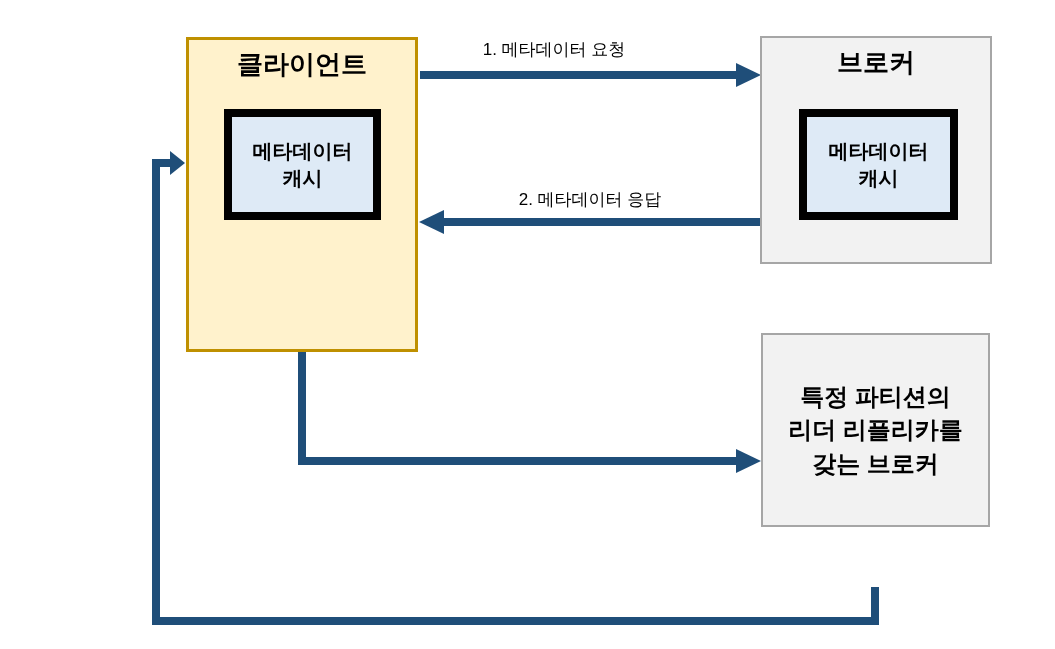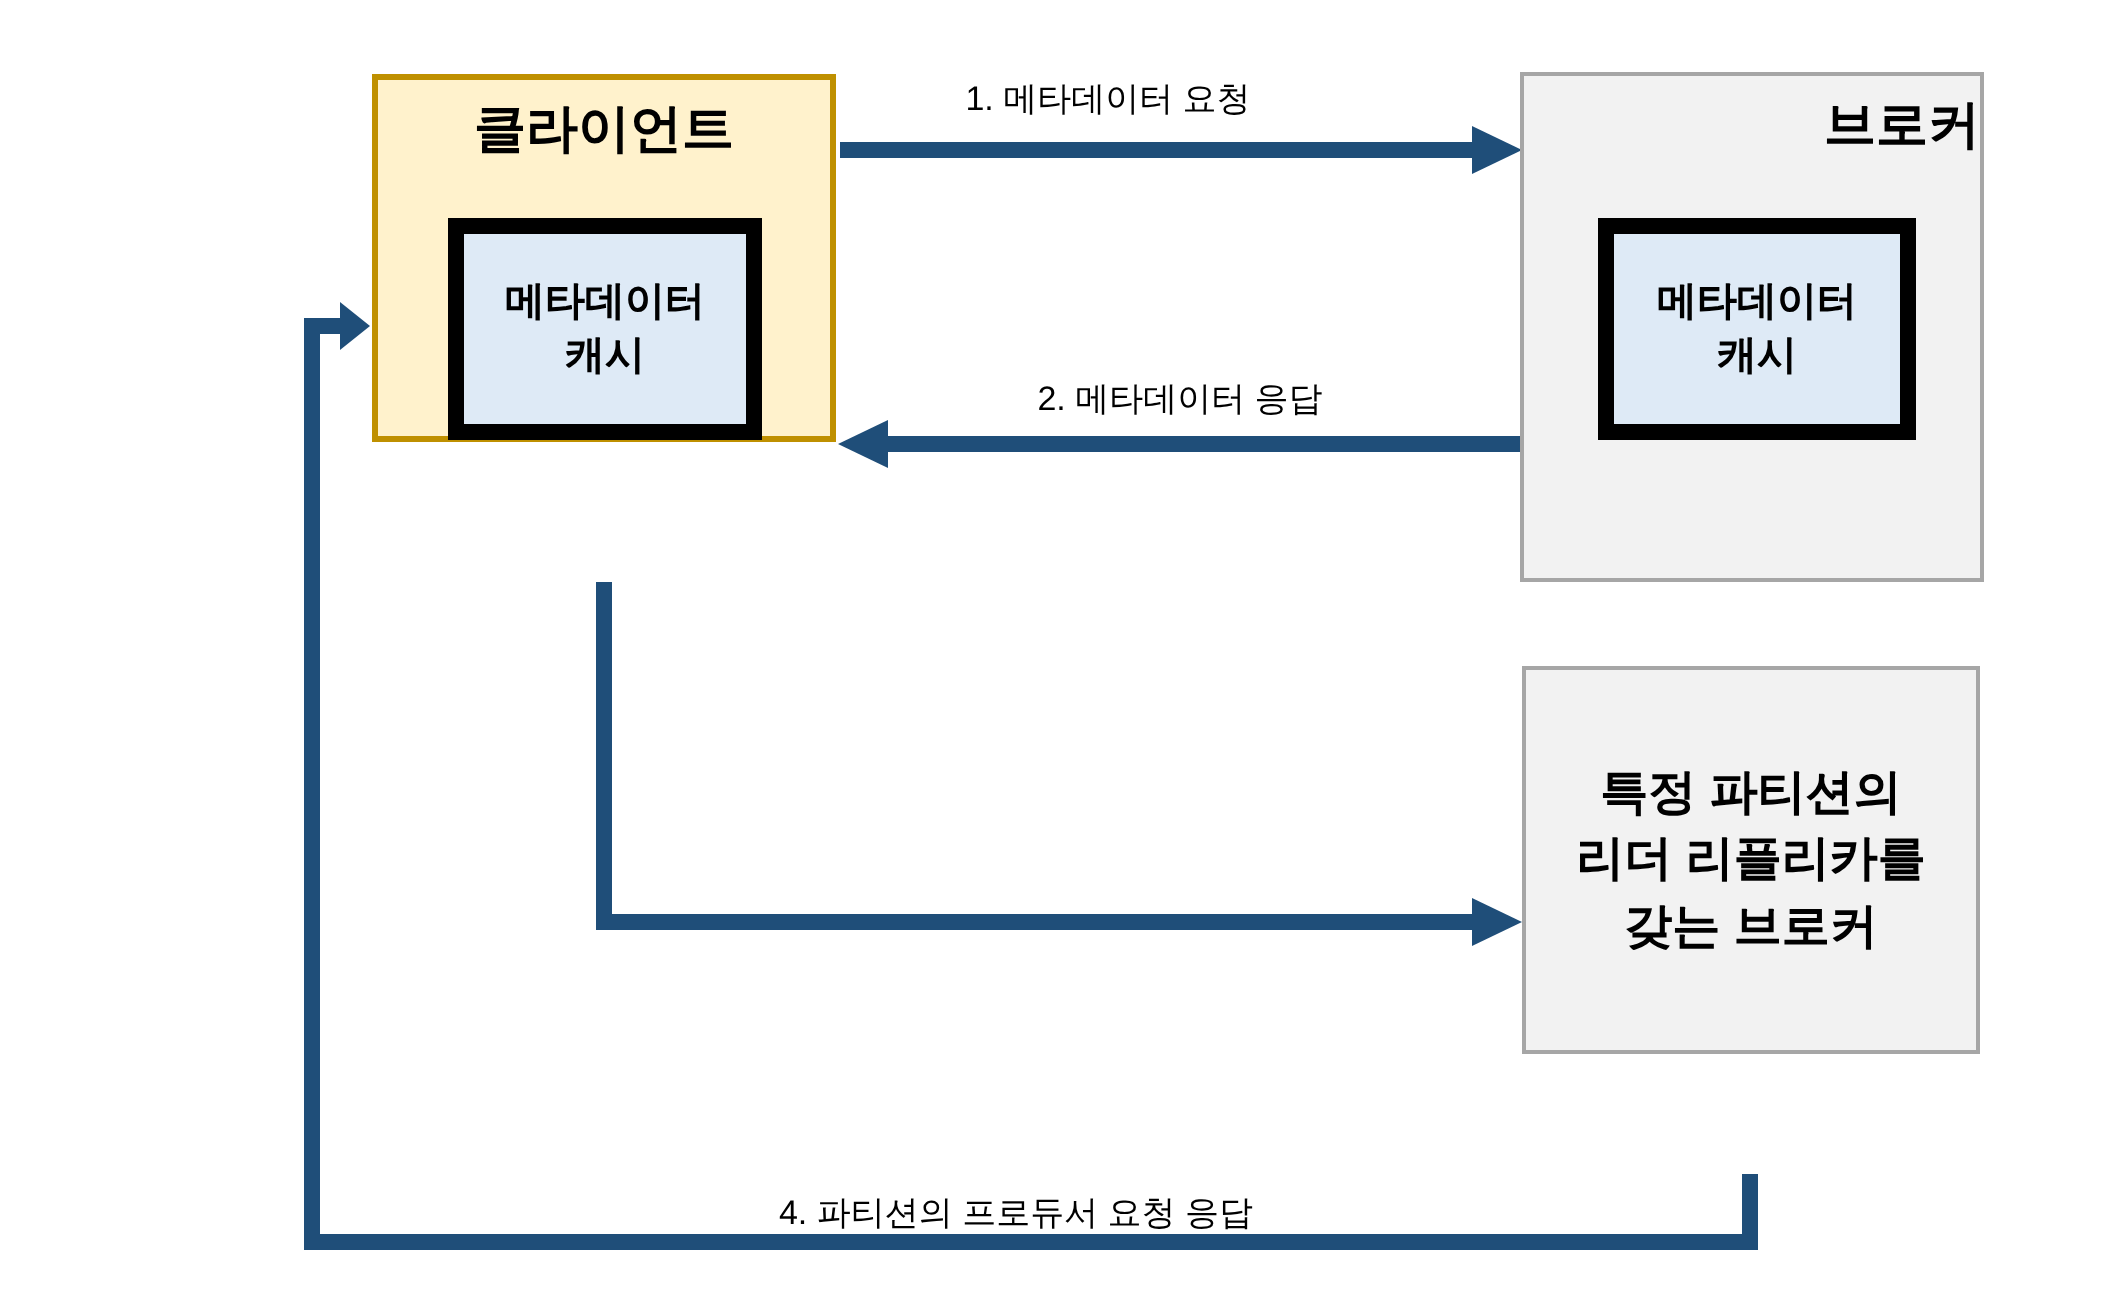--- a/index.html
+++ b/index.html
@@ -34,30 +34,29 @@
   }
   .node {
     position: absolute;
     box-sizing: border-box;
     display: flex;
     flex-direction: column;
     align-items: center;
   }
   .node-client {
     left: 186px; top: 37px;
-    width: 232px; height: 184px;
+    width: 232px; height: 315px;
     background: #FFF2CC;
     border: 3px solid #BF9000;
   }
   .node-broker {
     left: 760px; top: 36px;
-    width: 232px; height: 255px;
+    width: 232px; height: 228px;
     background: #F2F2F2;
     border: 2px solid #A6A6A6;
-    align-items: flex-end;
   }
   .node-leader-broker {
     left: 761px; top: 333px;
     width: 229px; height: 194px;
     background: #F2F2F2;
     border: 2px solid #A6A6A6;
     justify-content: center;
   }
   .node-title {
     margin-top: 8px;
@@ -151,15 +150,14 @@
   </div>
 
   <div class="node node-leader-broker">
     <div class="leader-label">특정 파티션의
 리더 리플리카를
 갖는 브로커</div>
   </div>
 
   <div class="arrow-label arrow-label-1">1. 메타데이터 요청</div>
   <div class="arrow-label arrow-label-2">2. 메타데이터 응답</div>
-  <div class="arrow-label arrow-label-4">4. 파티션의 프로듀서 요청 응답</div>
 
 </div>
 
 </body></html>

